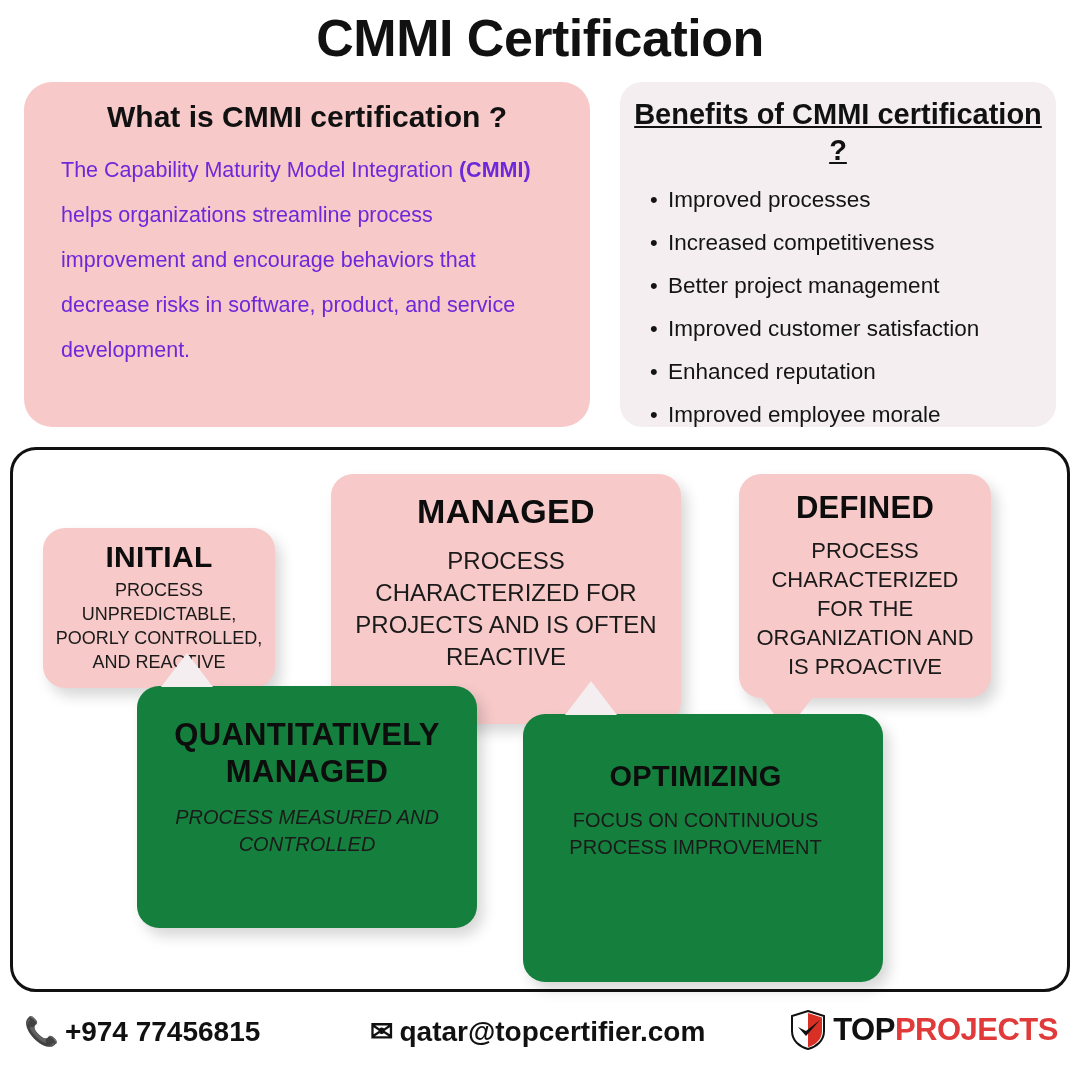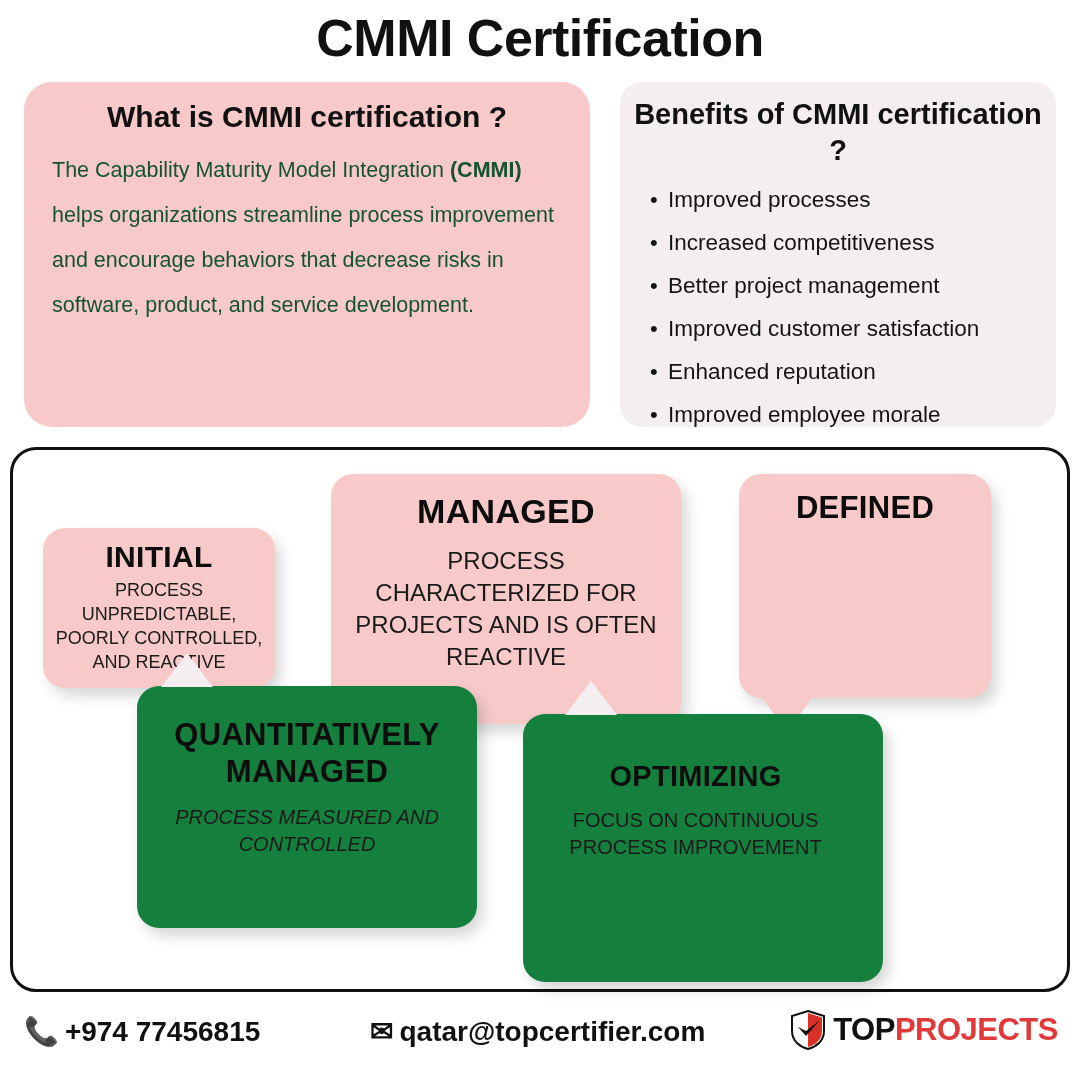--- a/index.html
+++ b/index.html
@@ -47,24 +47,24 @@
     padding: 18px 24px 10px 24px;
   }
   .card-what h2 {
     margin: 0 0 14px 0;
     text-align: center;
     font-size: 30px;
     font-weight: bold;
     color: #111;
   }
   .card-what p {
-    margin: 4px;
+    margin: 13px;
     font-size: 21.5px;
     line-height: 45px;
-    color: #14532d;
+    color: #6d28d9;
   }
   .card-what p b {
     font-weight: bold;
   }
 
   .card-benefits {
     position: absolute;
     left: 620px;
     top: 82px;
     width: 436px;
@@ -74,20 +74,21 @@
     box-sizing: border-box;
     padding: 14px 12px 10px 12px;
   }
   .card-benefits h2 {
     margin: 0 0 10px 0;
     text-align: center;
     font-size: 29px;
     font-weight: bold;
     line-height: 36px;
     color: #111;
+    text-decoration: underline;
   }
   .card-benefits ul {
     margin: 0;
     padding: 0 0 0 18px;
     list-style: none;
   }
   .card-benefits li {
     position: relative;
     font-size: 22.5px;
     line-height: 43px;
@@ -260,20 +261,21 @@
     </div>
 
     <div class="bubble pink" id="b-managed">
       <div class="b-title">MANAGED</div>
       <div class="b-desc">PROCESS CHARACTERIZED FOR PROJECTS AND IS OFTEN REACTIVE</div>
       <div class="tail tail-down-pink" style="left:28px; bottom:-33px;"></div>
     </div>
 
     <div class="bubble pink" id="b-defined">
       <div class="b-title">DEFINED</div>
+      <div class="b-desc">PROCESS CHARACTERIZED FOR THE ORGANIZATION AND IS PROACTIVE</div>
       <div class="tail tail-down-pink" style="left:22px; bottom:-33px;"></div>
     </div>
 
     <div class="bubble gray" id="b-quant">
       <div class="b-title">QUANTITATIVELY MANAGED</div>
       <div class="b-desc">PROCESS MEASURED AND CONTROLLED</div>
       <div class="tail tail-up-gray" style="left:24px; top:-33px;"></div>
     </div>
 
     <div class="bubble gray" id="b-optimizing">

